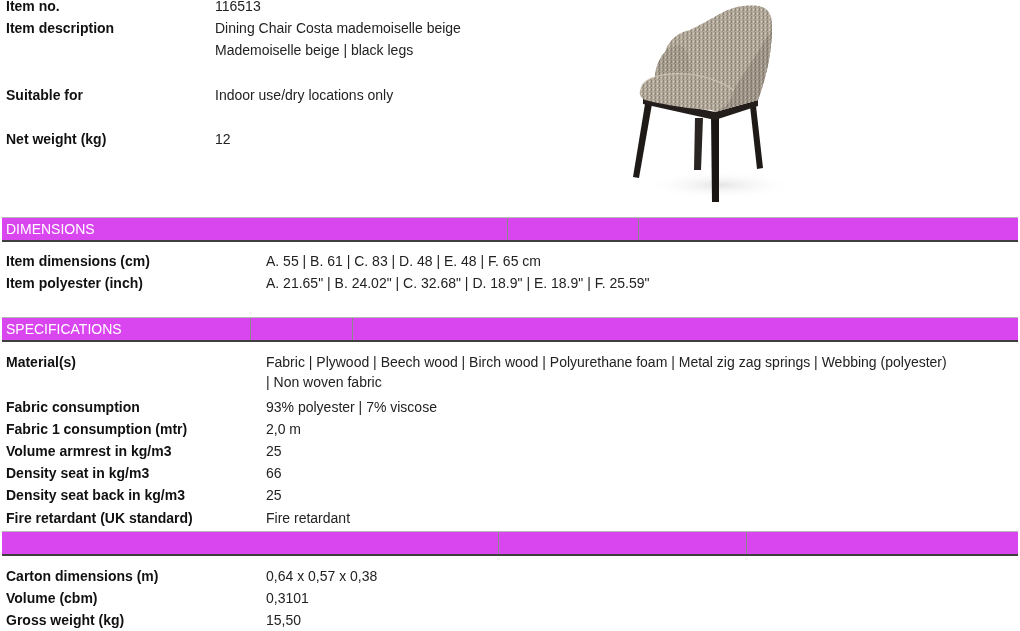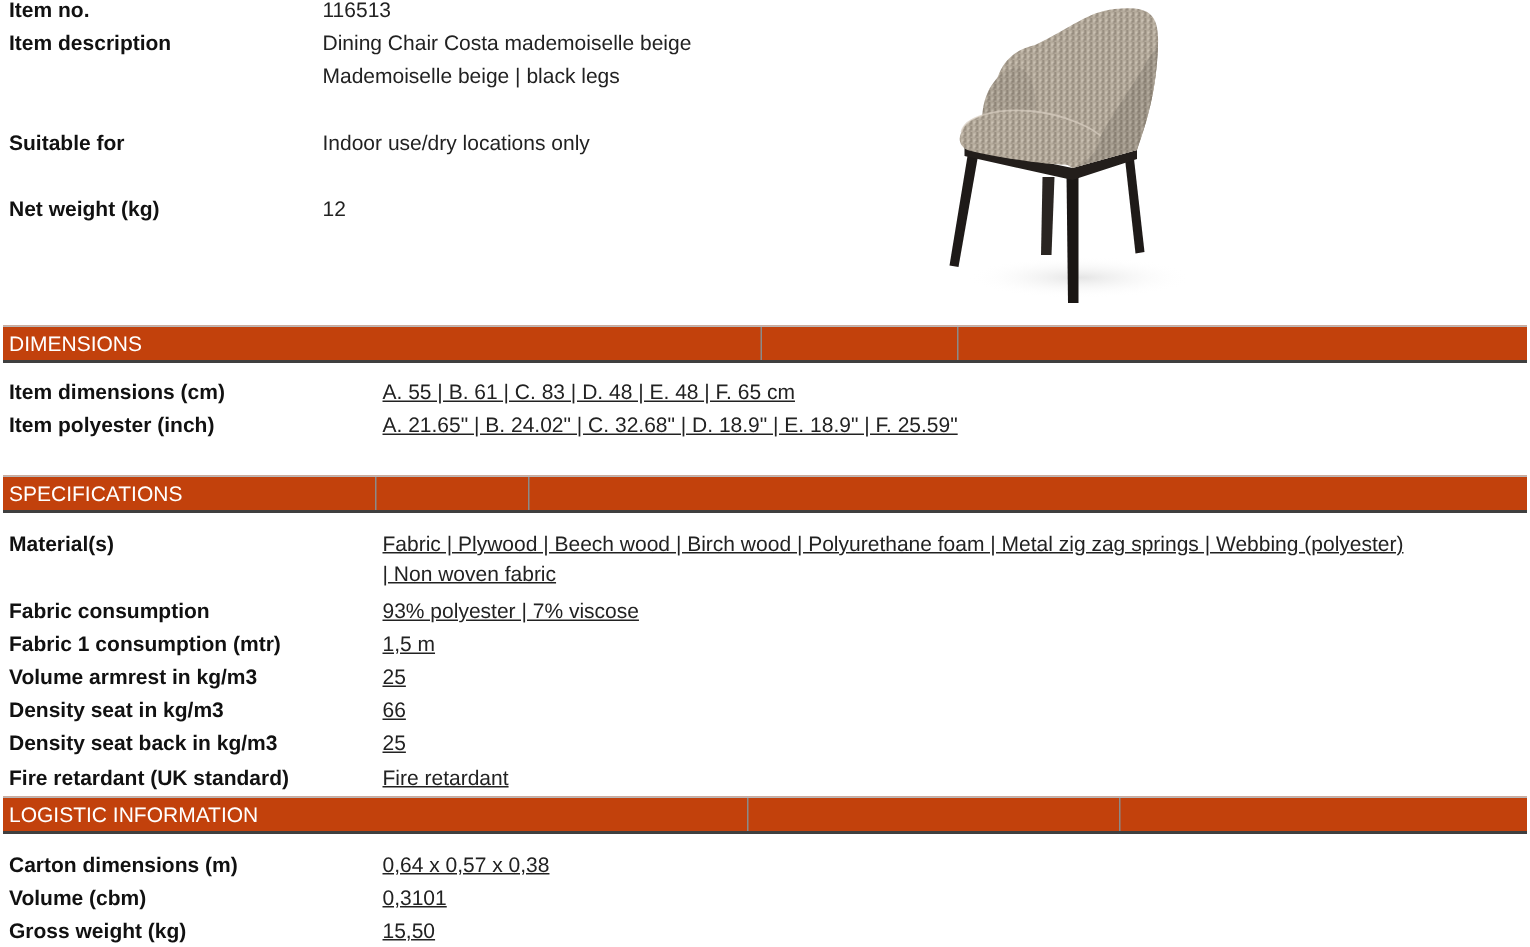--- a/index.html
+++ b/index.html
@@ -29,28 +29,28 @@
       font-weight: bold;
       font-size: 14px;
       color: #111;
     }
     .value {
       position: absolute;
       font-size: 14px;
       color: #222;
     }
     .top .value { left: 215px; }
-    .sec .value { left: 255px; text-decoration: underline; }
+    .sec .value { left: 266px; }
 
     .section-bar {
       position: absolute;
       left: 2px;
       width: 1016px;
       height: 22px;
-      background: #c2410c;
+      background: #d946ef;
       border-top: 1px solid #b8b8b8;
       border-bottom: 2px solid #3f3f3f;
       box-sizing: content-box;
     }
     .section-bar .title {
       position: absolute;
       left: 4px;
       top: 0;
       line-height: 22px;
       font-size: 14px;
@@ -158,41 +158,40 @@
 </div>
 <div class="row sec" style="top:371px;">
   <span class="value">| Non woven fabric</span>
 </div>
 <div class="row sec" style="top:396px;">
   <span class="label">Fabric consumption</span>
   <span class="value">93% polyester | 7% viscose</span>
 </div>
 <div class="row sec" style="top:418px;">
   <span class="label">Fabric 1 consumption (mtr)</span>
-  <span class="value">1,5 m</span>
+  <span class="value">2,0 m</span>
 </div>
 <div class="row sec" style="top:440px;">
   <span class="label">Volume armrest in kg/m3</span>
   <span class="value">25</span>
 </div>
 <div class="row sec" style="top:462px;">
   <span class="label">Density seat in kg/m3</span>
   <span class="value">66</span>
 </div>
 <div class="row sec" style="top:484px;">
   <span class="label">Density seat back in kg/m3</span>
   <span class="value">25</span>
 </div>
 <div class="row sec" style="top:507px;">
   <span class="label">Fire retardant (UK standard)</span>
   <span class="value">Fire retardant</span>
 </div>
 
 <div class="section-bar" style="top:531px;">
-  <span class="title">LOGISTIC INFORMATION</span>
   <span class="sep" style="left:496px;"></span>
   <span class="sep" style="left:744px;"></span>
 </div>
 <div class="row sec" style="top:565px;">
   <span class="label">Carton dimensions (m)</span>
   <span class="value">0,64 x 0,57 x 0,38</span>
 </div>
 <div class="row sec" style="top:587px;">
   <span class="label">Volume (cbm)</span>
   <span class="value">0,3101</span>

